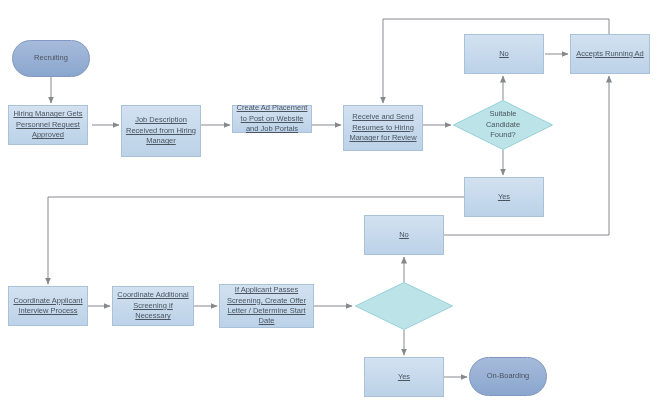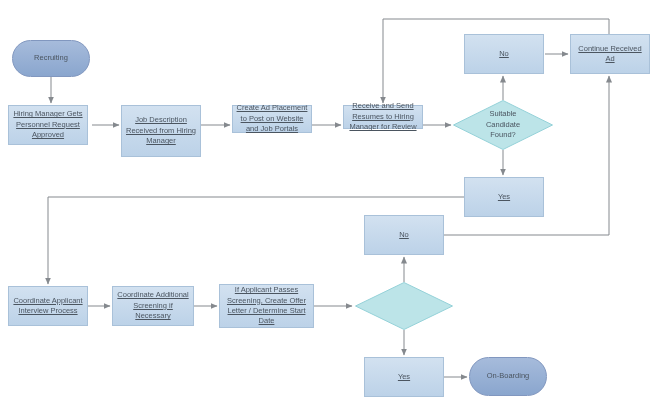--- a/index.html
+++ b/index.html
@@ -112,37 +112,37 @@
   </div>
 
   <div class="node process" style="left:121px;top:105px;width:80px;height:52px">
     <span class="lbl">Job Description Received from Hiring Manager</span>
   </div>
 
   <div class="node process" style="left:232px;top:105px;width:80px;height:28px">
     <span class="lbl">Create Ad Placement to Post on Website and Job Portals</span>
   </div>
 
-  <div class="node process" style="left:343px;top:105px;width:80px;height:24px">
+  <div class="node process" style="left:343px;top:105px;width:80px;height:46px">
     <span class="lbl">Receive and Send Resumes to Hiring Manager for Review</span>
   </div>
 
   <div class="node decision" style="left:453px;top:100px;width:100px;height:50px">
     <svg viewBox="0 0 100 50" preserveAspectRatio="none">
       <polygon points="50,0.5 99.5,25 50,49.5 0.5,25"></polygon>
     </svg>
     <span class="lbl">Suitable Candidate Found?</span>
   </div>
 
   <div class="node process" style="left:464px;top:34px;width:80px;height:40px">
     <span class="lbl">No</span>
   </div>
 
   <div class="node process" style="left:570px;top:34px;width:80px;height:40px">
-    <span class="lbl">Continue Received Ad</span>
+    <span class="lbl">Accepts Running Ad</span>
   </div>
 
   <div class="node process" style="left:464px;top:177px;width:80px;height:40px">
     <span class="lbl">Yes</span>
   </div>
 
   <div class="node process" style="left:8px;top:286px;width:80px;height:40px">
     <span class="lbl">Coordinate Applicant Interview Process</span>
   </div>
 

